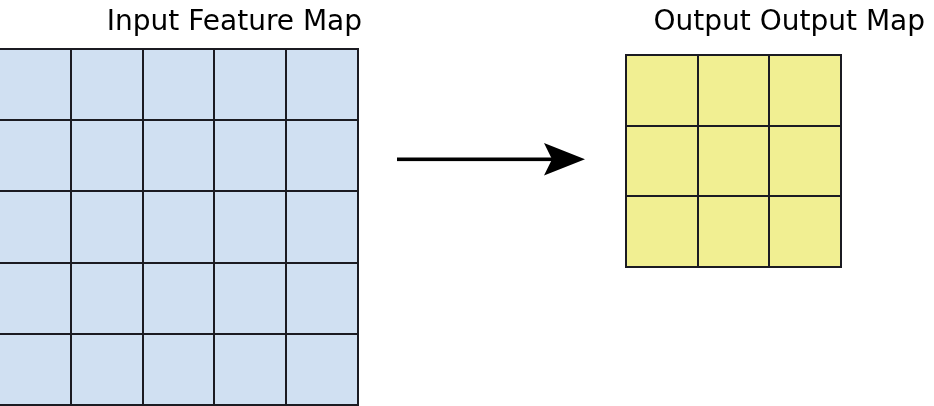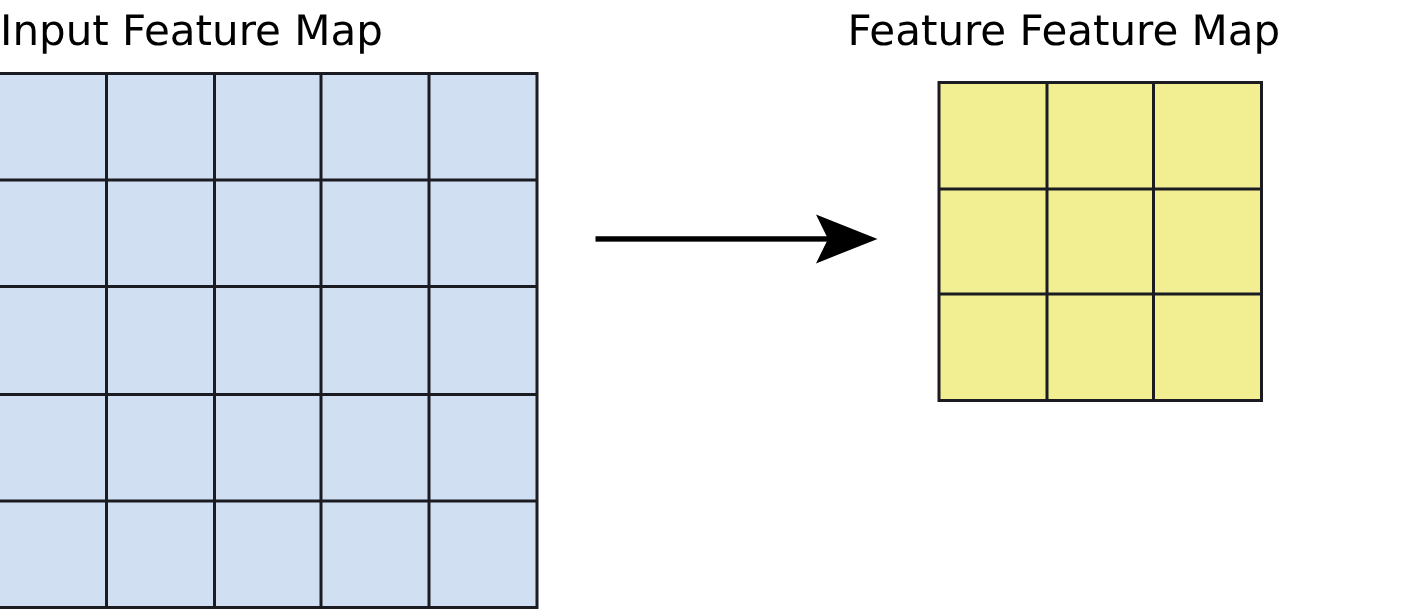--- a/index.html
+++ b/index.html
@@ -25,21 +25,21 @@
 
   
   .title {
     position: absolute;
     font-family: "DejaVu Sans", sans-serif;
     font-size: 28px;
     font-weight: 400;
     color: #000000;
     white-space: nowrap;
     line-height: 1;
-    text-align: left;
+    text-align: right;
   }
   #input-title {
     left: 0px;
     top: 7px;
     width: 362px;
   }
   #output-title {
     left: 565px;
     top: 7px;
     width: 360px;
@@ -96,21 +96,21 @@
     height: 46px;
   }
 </style>
 </head>
 <body>
 
 <div class="canvas">
 
   <div class="title" id="input-title">Input Feature Map</div>
 
-  <div class="title" id="output-title">Feature Feature Map</div>
+  <div class="title" id="output-title">Output Output Map</div>
 
   <div class="grid" id="input-grid">
     <div class="cell"></div>
     <div class="cell"></div>
     <div class="cell"></div>
     <div class="cell"></div>
     <div class="cell"></div>
 
     <div class="cell"></div>
     <div class="cell"></div>

